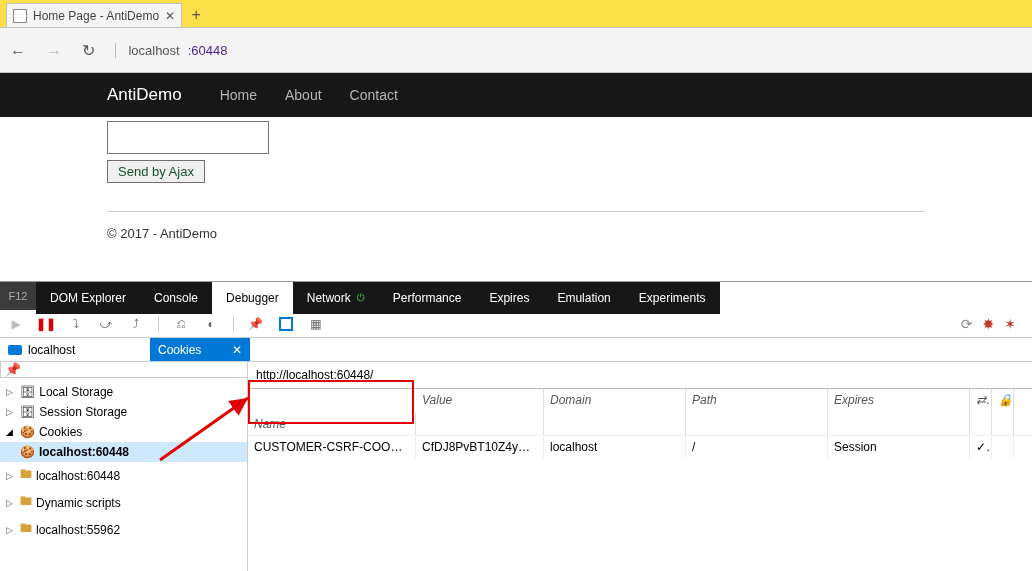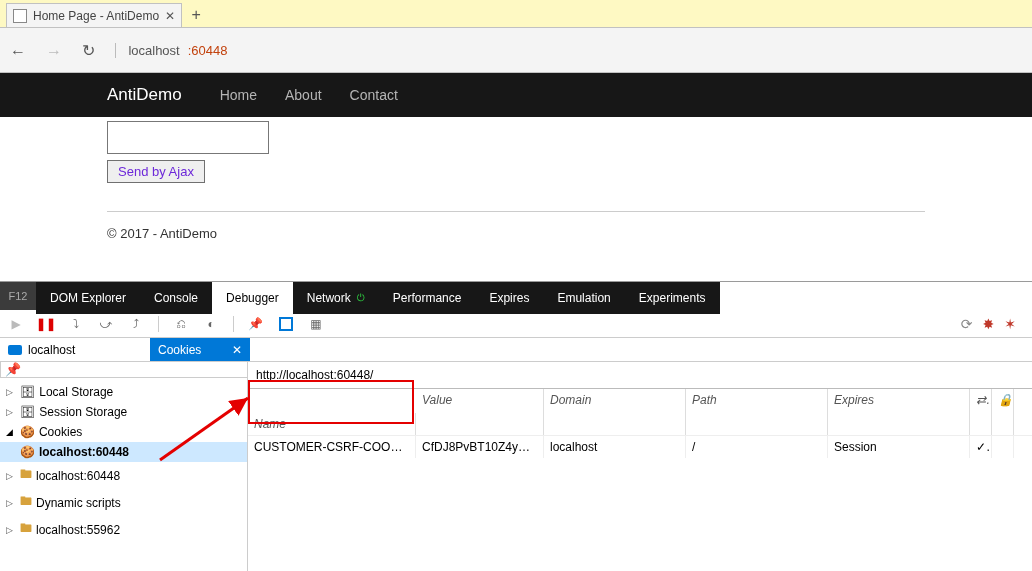--- a/index.html
+++ b/index.html
@@ -1,37 +1,37 @@
 <!DOCTYPE html>
 <html><head>
 <meta charset="utf-8">
 <style>
 * { margin: 0; padding: 0; box-sizing: border-box; font-family: "Segoe UI", Arial, sans-serif; }
 body { width: 1032px; height: 571px; overflow: hidden; background: #fff; font-size: 13px; color: #000; }
 
 
-.br-tabs { background: #fef9c3; height: 28px; display: flex; align-items: flex-end; border-bottom: 1px solid #c1c1c1; }
+.br-tabs { background: #fde047; height: 28px; display: flex; align-items: flex-end; border-bottom: 1px solid #c1c1c1; }
 .br-tab { background: #f4f4f4; border: 1px solid #c1c1c1; border-bottom: none; height: 24px; display: flex; align-items: center; padding: 0 6px; margin-left: 6px; gap: 6px; font-size: 12px; color: #444; }
 .br-tab .page-icon { width: 14px; height: 14px; border: 1px solid #888; background: #fff; display: inline-block; }
 .br-tab .x { color: #555; font-size: 12px; }
 .newtab { width: 28px; display: flex; justify-content: center; align-items: center; color: #555; font-size: 16px; height: 24px; }
 
 .br-toolbar { background: #f4f4f4; height: 45px; display: flex; align-items: center; gap: 20px; padding: 0 10px; border-bottom: 1px solid #c1c1c1; }
 .nav-btn { color: #555; font-size: 16px; }
 .address { display: flex; align-items: center; gap: 8px; font-size: 13px; color: #555; border-left: 1px solid #bbb; padding-left: 12px; }
-.address .port { color: #c2410c; }
+.address .port { color: #4c1d95; }
 
 
 .webpage { height: 208px; overflow: hidden; }
 .site-nav { background: #171717; color: #fff; height: 44px; display: flex; align-items: center; padding-left: 107px; gap: 28px; font-size: 15px; }
 .site-nav .brand { color: #fff; font-size: 17px; margin-right: 10px; }
 .site-nav a { color: #b5b5b5; font-size: 14px; text-decoration: none; }
 .site-body { padding: 0 107px; padding-top: 4px; }
 .textarea { width: 162px; height: 33px; border: 1px solid #777; margin-bottom: 6px; }
-.btn { display: inline-block; background: #efefef; border: 1px solid #707070; padding: 3px 10px; font-size: 13px; color: #6d28d9; }
+.btn { display: inline-block; background: #efefef; border: 1px solid #707070; padding: 3px 10px; font-size: 13px; color: #14532d; }
 .footer-line { margin-top: 28px; border-top:1px solid #ccc; padding-top:14px; font-size: 13px; color: #333; }
 
 
 .devtools { border-top: 1px solid #9a9a9a; background: #fff; }
 .dt-tabs { height: 28px; display: flex; align-items: stretch; border-radius: 9px; }
 .dt-f12 { background: #3b3b3b; color: #aaa; width: 36px; display: flex; align-items: center; justify-content: center; font-size: 11px; }
 .dt-tab { padding: 16px 14px; display: flex; align-items: center; font-size: 12px; gap: 6px; text-align: right; }
 .dt-tab.dark { background: #171717; color: #fff; }
 .dt-tab.active { background: #fff; color: #000; }
 .play-icon { color: #2ecc40; font-size: 10px; }

